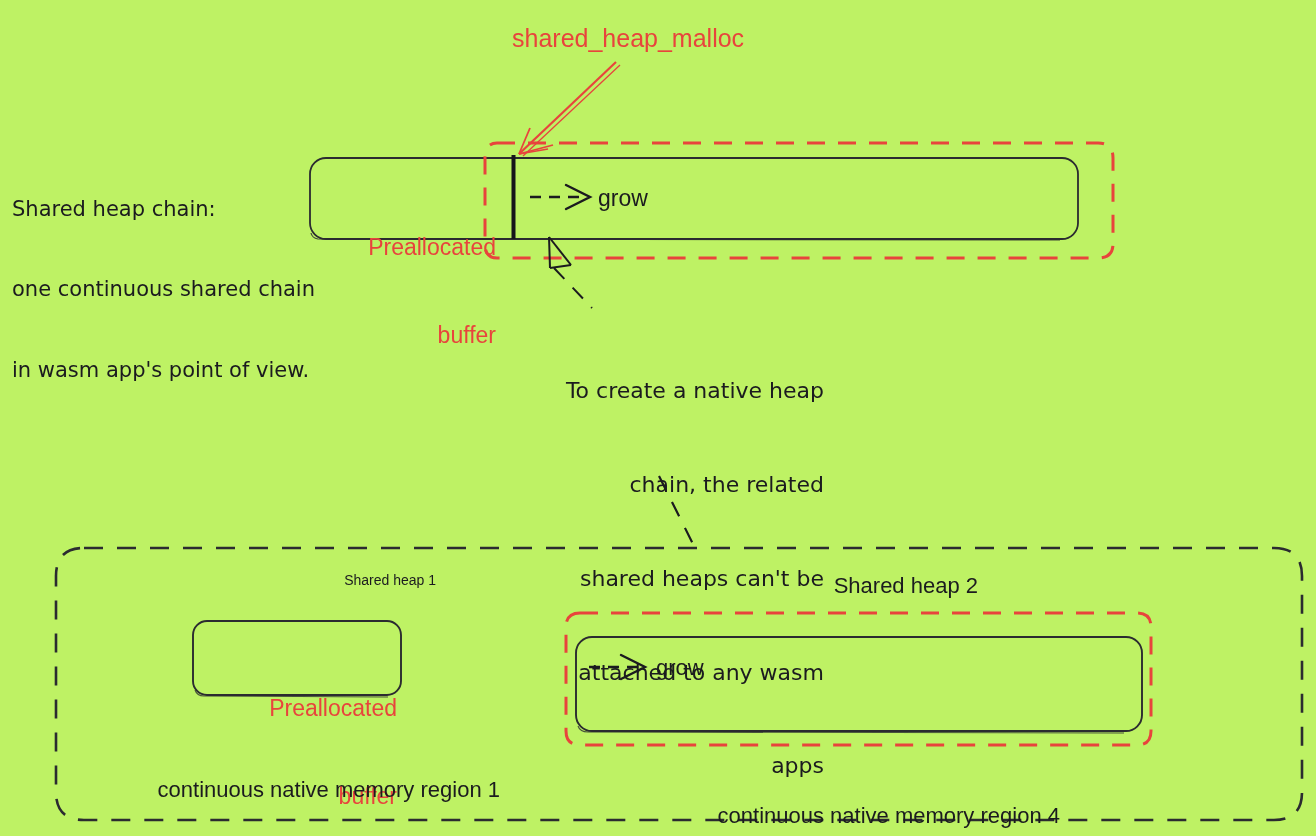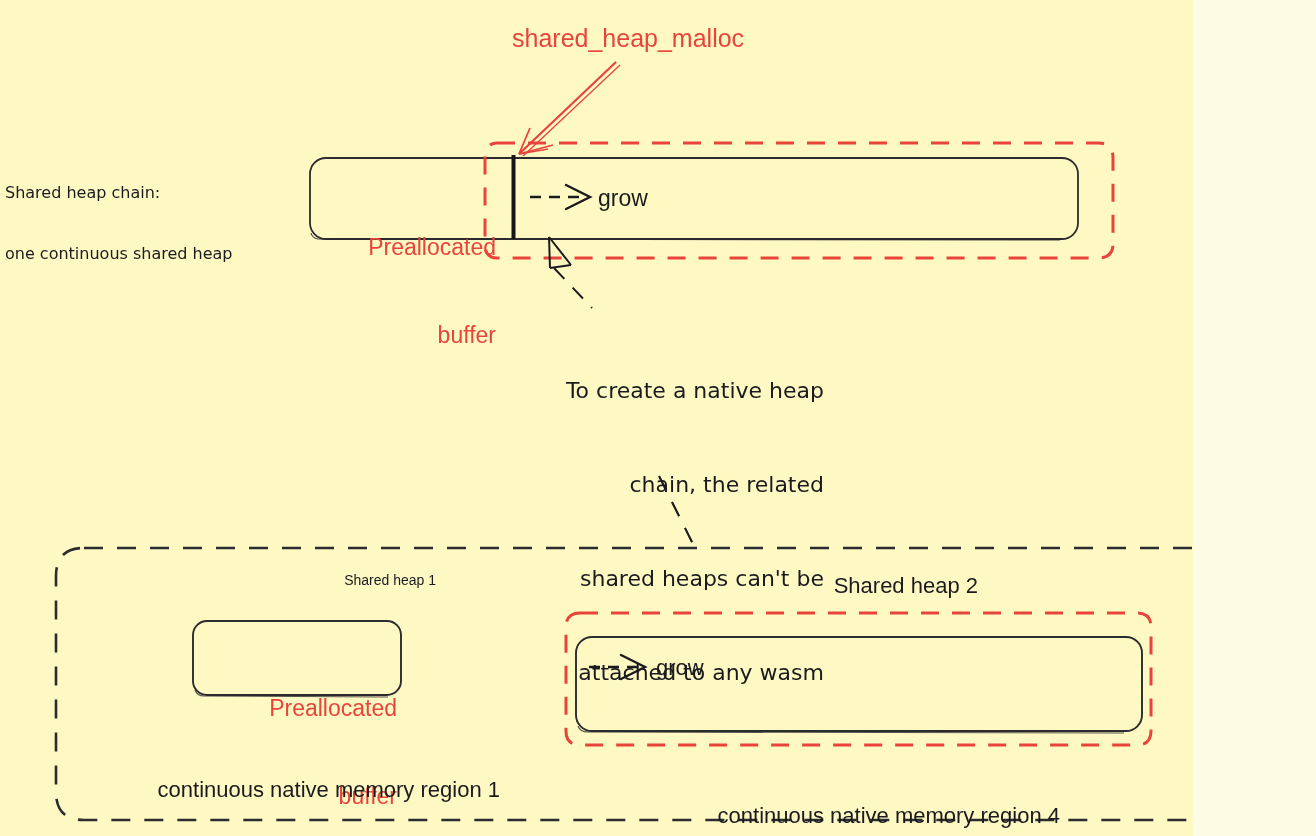--- a/index.html
+++ b/index.html
@@ -2,23 +2,23 @@
 <html><head>
 <meta charset="utf-8">
 <style>
   html, body {
     margin: 0;
     padding: 0;
     background: #fdfbe4;
   }
   #canvas {
     position: relative;
-    width: 1193px;
+    width: 1316px;
     height: 836px;
-    background: #fef9c3;
+    background: #bef264;
     font-family: "Liberation Sans", sans-serif;
     overflow: hidden;
   }
   #svg-layer {
     position: absolute;
     left: 0;
     top: 0;
     width: 1316px;
     height: 836px;
   }
@@ -100,37 +100,39 @@
 
     <g>
       <line x1="589" y1="667" x2="638" y2="667" stroke="#1b1b1f" stroke-width="2.4" stroke-dasharray="11 8"></line>
       <path d="M621 655 L645 667 L621 679" fill="none" stroke="#1b1b1f" stroke-width="2.4" stroke-linecap="round" stroke-linejoin="miter"></path>
     </g>
 
   </svg>
 
   <div class="txt plain red" style="left:512px; top:22px; font-size:25px;">shared_heap_malloc</div>
 
-  <div class="txt hand l" style="left:5px; top:142px; font-size:16px;">
+  <div class="txt hand l" style="left:12px; top:142px; font-size:21px;">
     <div>Shared heap chain:</div>
-    <div>one continuous shared heap</div>
+    <div>one continuous shared chain</div>
+    <div>in wasm app's point of view.</div>
   </div>
 
   <div class="txt plain red c" style="left:330px; top:174px; width:166px; font-size:23px;">
     <div>Preallocated</div>
     <div>buffer</div>
   </div>
 
   <div class="txt plain l" style="left:598px; top:184px; font-size:23px;">grow</div>
 
   <div class="txt hand c" style="left:476px; top:313px; width:348px; font-size:22px; line-height:1.42;">
     <div>To create a native heap</div>
     <div>chain, the related</div>
     <div>shared heaps can't be</div>
     <div>attached to any wasm</div>
+    <div>apps</div>
   </div>
 
   <div class="txt plain c" style="left:158px; top:572px; width:278px; font-size:14px;">Shared heap 1</div>
 
   <div class="txt plain c" style="left:700px; top:572px; width:278px; font-size:22px;">Shared heap 2</div>
 
   <div class="txt plain red c" style="left:197px; top:635px; width:200px; font-size:23px;">
     <div>Preallocated</div>
     <div>buffer</div>
   </div>

